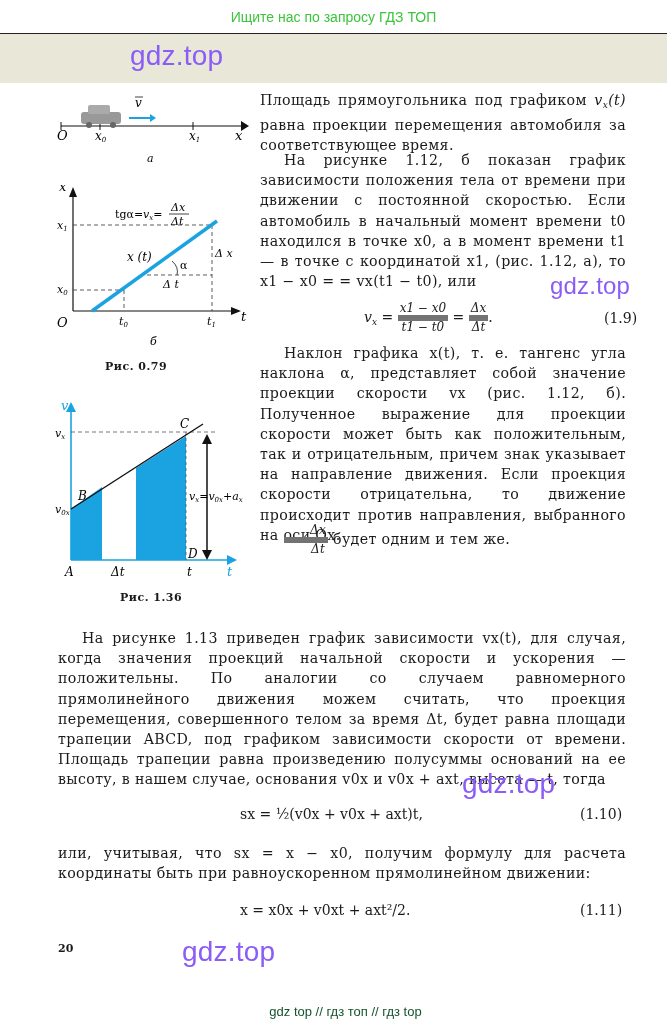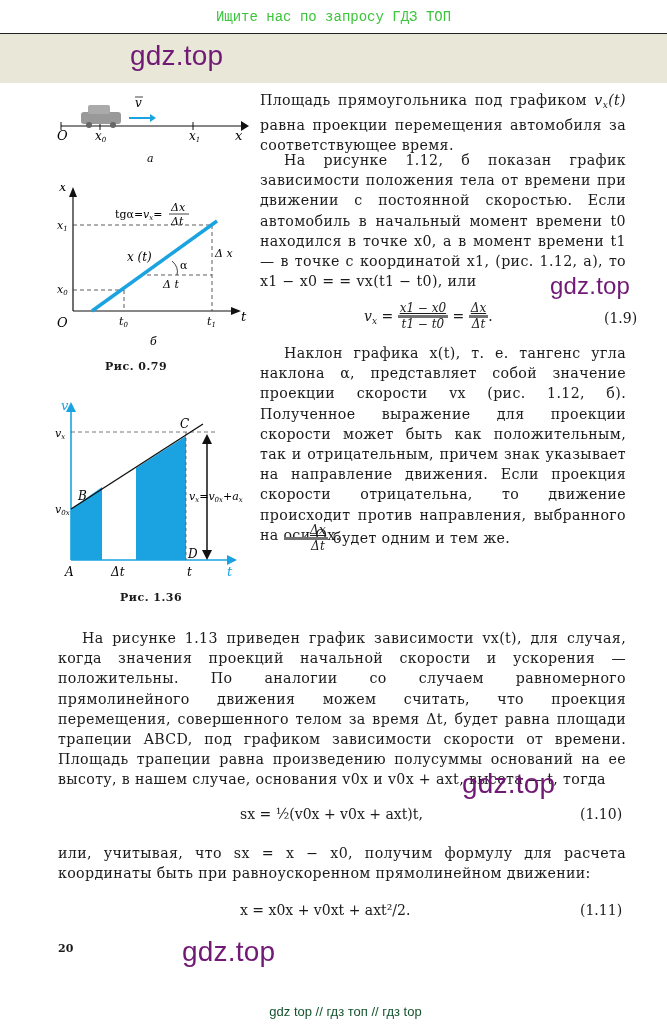--- a/index.html
+++ b/index.html
@@ -1,39 +1,39 @@
 <!DOCTYPE html>
 <html><head>
 <meta charset="utf-8">
 <style>
   * { margin: 0; padding: 0; box-sizing: border-box; }
   html, body { width: 667px; height: 1032px; background: #ffffff; overflow: hidden; }
   body { position: relative; font-family: "DejaVu Serif", serif; color: #1a1a1a; }
 
   .top-banner { position: absolute; left: 0; top: 0; width: 667px; height: 33px;
     display: flex; align-items: center; justify-content: center;
-    font-family: Liberation Mono, monospace; font-size: 14px; color: #3cc43c; }
+    font-family: Liberation Sans, sans-serif; font-size: 14px; color: #3cc43c; }
   .header-bar { position: absolute; left: 0; top: 33px; width: 667px; height: 50px;
     background: #e9e7d8; border-top: 1px solid #222; }
-  .wm { position: absolute; font-family: "Liberation Sans", sans-serif; color: #701a75; font-size: 28px; letter-spacing: 0.2px; }
+  .wm { position: absolute; font-family: "Liberation Sans", sans-serif; color: #8b5cf6; font-size: 28px; letter-spacing: 0.2px; }
 
   .para { position: absolute; font-size: 14.2px; line-height: 20.2px; text-align: justify; letter-spacing: 0.35px; }
   .para p { text-indent: 0; }
   .para .ind { text-indent: 24px; }
   .math { font-style: italic; }
   .sub { font-size: 9px; vertical-align: -3px; font-style: italic; }
   .formula { position: absolute; font-size: 14px; }
   .eqnum { position: absolute; font-size: 14px; }
   .caption { position: absolute; font-size: 11px; font-weight: bold; letter-spacing: 0.5px; }
   .footer { position: absolute; left: 12px; top: 1004px; width: 667px; text-align: center;
     font-family: "Liberation Sans", sans-serif; font-size: 13px; color: #14532d; }
   .pagenum { position: absolute; left: 58px; top: 942px; font-size: 11px; font-weight: bold; }
   svg text { font-family: "DejaVu Serif", serif; }
   .frac { display: inline-block; vertical-align: middle; text-align: center; font-style: italic; font-size: 12px; line-height: 13px; }
-  .frac .num { display: block; border-bottom: 3px solid #737373; padding: 0 2px; text-decoration: underline; }
+  .frac .num { display: block; border-bottom: 6px solid #737373; padding: 0 2px; }
   .frac .den { display: block; padding: 0 2px; }
 </style>
 </head>
 <body>
 
 <div class="top-banner">Ищите нас по запросу ГДЗ ТОП</div>
 <div class="header-bar"></div>
 <div class="wm" style="left:130px; top:40px;">gdz.top</div>
 
 <svg style="position:absolute; left:55px; top:90px;" width="200" height="80">

